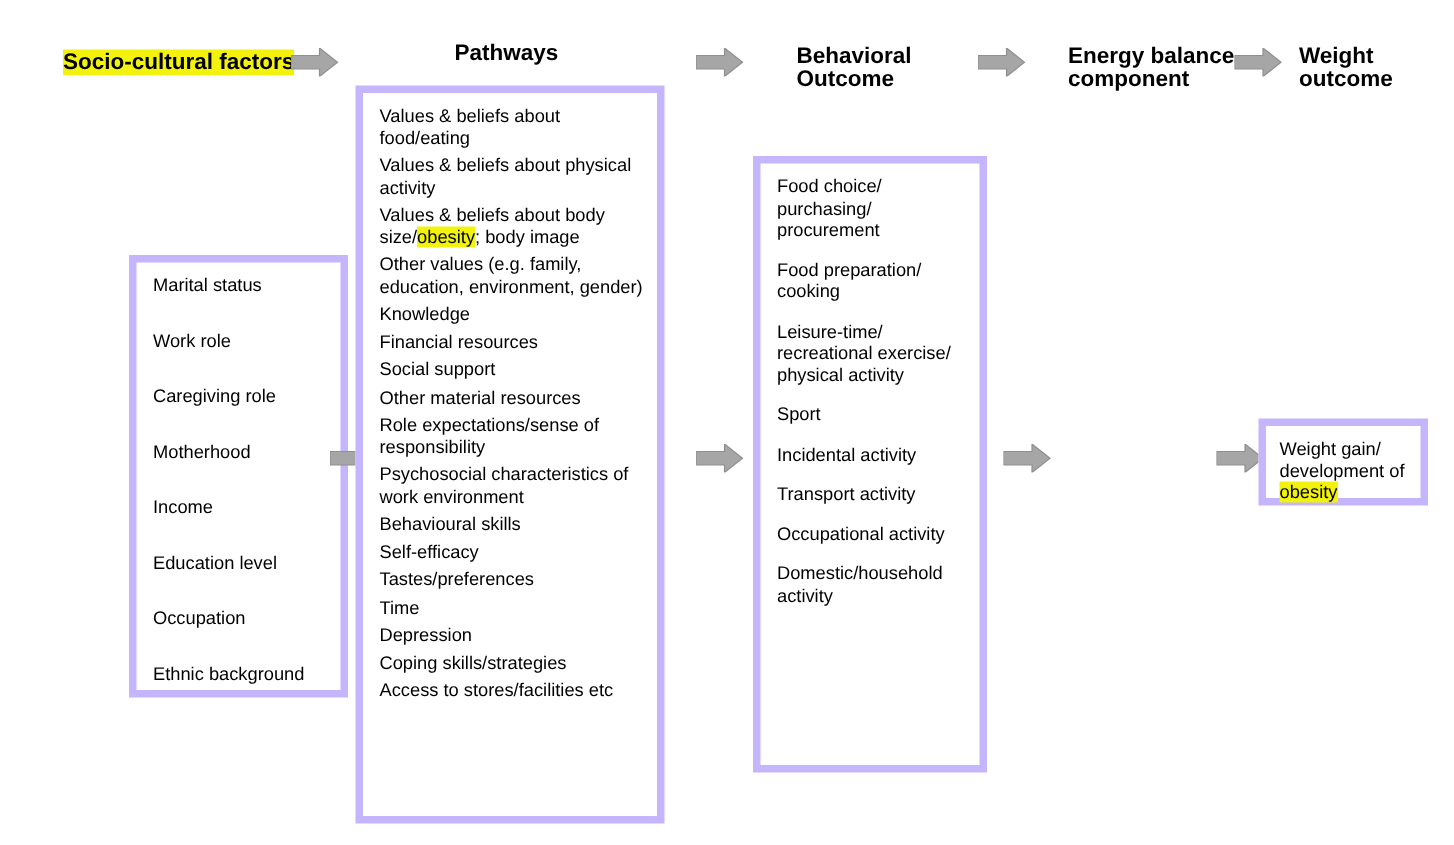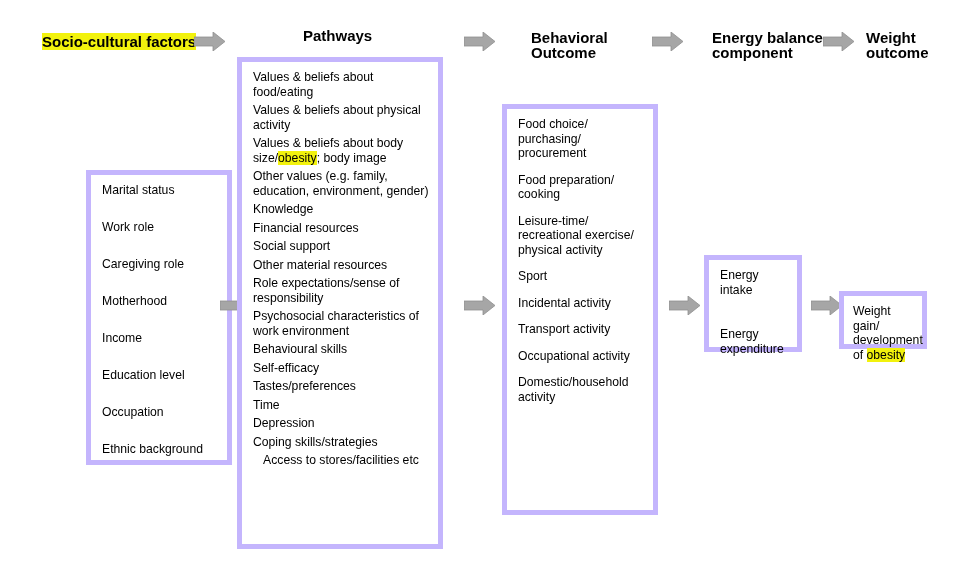--- a/index.html
+++ b/index.html
@@ -46,21 +46,21 @@
   .arrow {
     position: absolute;
   }
   .arrow svg { display: block; }
 
   
   #col-socio .item { margin-bottom: 22.5px; }
   #col-socio .item:last-child { margin-bottom: 0; }
 
   #col-path .item { margin-bottom: 4px; }
-  #col-path .item:last-child { margin-bottom: 12px; text-align: center; }
+  #col-path .item:last-child { margin-bottom: 12px; }
 
   #col-behav .item { margin-bottom: 12px; }
   #col-behav .item:last-child { margin-bottom: 0; }
 
   #col-energy .item { margin-bottom: 30px; }
   #col-energy .item:last-child { margin-bottom: 0; }
 
   #col-weight .item { margin-bottom: 0; }
 </style>
 </head>
@@ -171,32 +171,26 @@
       <div class="item">Domestic/household activity</div>
     </div>
   </div>
 
   <div class="arrow" style="left:669px; top:296px;">
     <svg width="32" height="19" viewBox="0 0 32 19">
       <polygon points="0,5 19,5 19,0 31,9.5 19,19 19,14 0,14" fill="#a6a6a6" stroke="#8f8f8f" stroke-width="0.8"></polygon>
     </svg>
   </div>
 
-  <div class="box" id="col-energy" style="left:704px; top:255px; width:98px; height:97px;">
-    <div class="box-inner">
-      <div class="item">Energy intake</div>
-      <div class="item">Energy expenditure</div>
-    </div>
-  </div>
 
   <div class="arrow" style="left:811px; top:296px;">
     <svg width="32" height="19" viewBox="0 0 32 19">
       <polygon points="0,5 19,5 19,0 31,9.5 19,19 19,14 0,14" fill="#a6a6a6" stroke="#8f8f8f" stroke-width="0.8"></polygon>
     </svg>
   </div>
 
-  <div class="box" id="col-weight" style="left:839px; top:291px; width:88px; height:58px;">
+  <div class="box" id="col-weight" style="left:839px; top:279px; width:113px; height:58px;">
     <div class="box-inner" style="padding:8px 7px 8px 9px;">
       <div class="item"><span>Weight gain/ development of </span><span class="hl">obesity</span><span></span></div>
     </div>
   </div>
 
 </div>
 
 </body></html>

